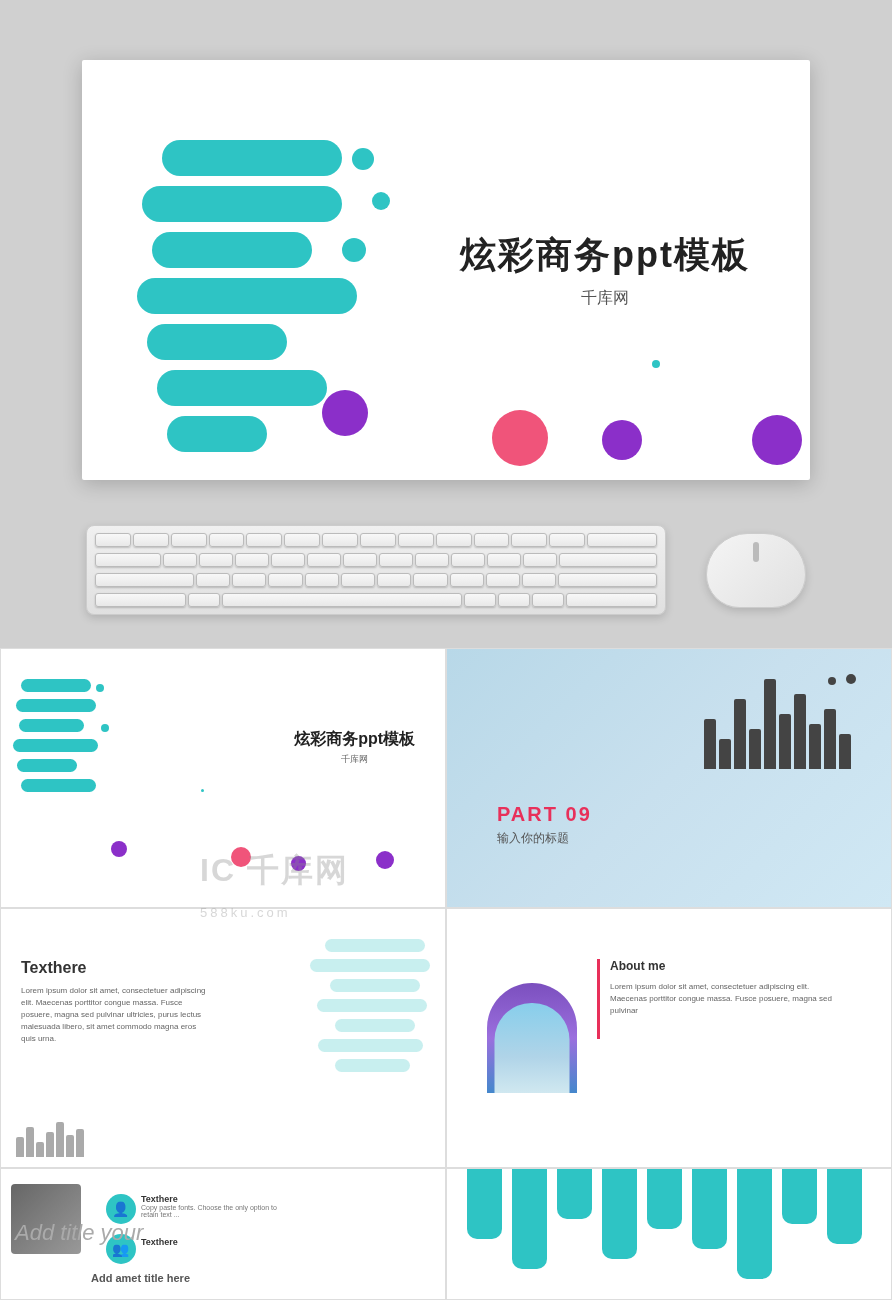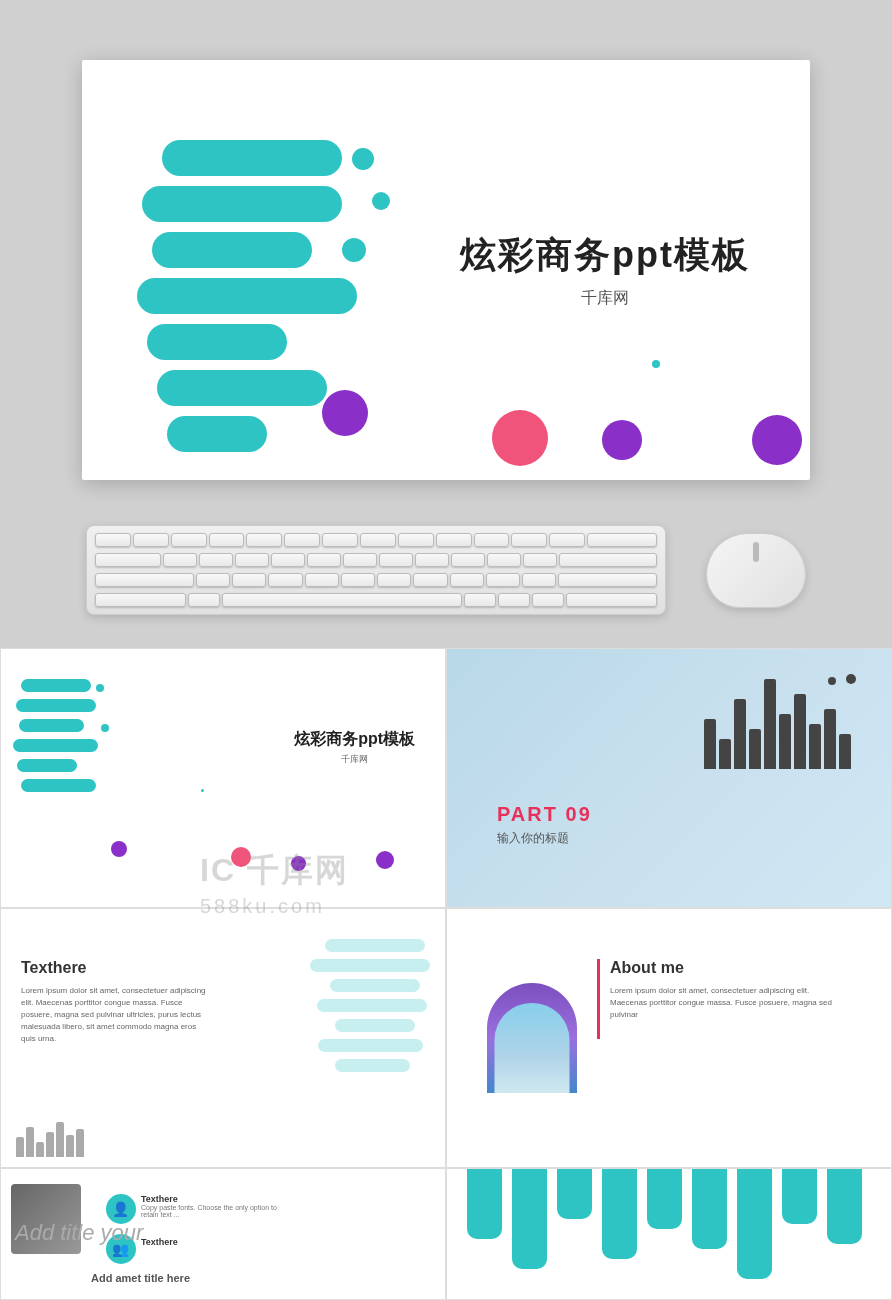--- a/index.html
+++ b/index.html
@@ -294,21 +294,21 @@
       <div class="key"></div>
       <div class="key"></div>
       <div class="key wider"></div>
     </div>
   </div>
   <div class="mouse"></div>
 </div>
 
 <div style="position:absolute;top:849px;left:200px;z-index:200;pointer-events:none;">
   <div style="font-size:32px;color:rgba(140,140,140,0.35);font-weight:bold;letter-spacing:2px;">IC 千库网</div>
-  <div style="font-size:20px;color:rgba(140,140,140,0.35);letter-spacing:3px;margin-top:2px;">588ku.com</div>
+  <div style="font-size:13px;color:rgba(140,140,140,0.35);letter-spacing:3px;margin-top:12px;">588ku.com</div>
 </div>
 
 <div class="thumbnails-grid">
 
   <div class="thumb thumb1" style="position:relative;overflow:hidden;">
 
     <div style="position:absolute;top:30px;left:20px;width:70px;height:13px;background:#2EC4C4;border-radius:8px;"></div>
     <div style="position:absolute;top:50px;left:15px;width:80px;height:13px;background:#2EC4C4;border-radius:8px;"></div>
     <div style="position:absolute;top:70px;left:18px;width:65px;height:13px;background:#2EC4C4;border-radius:8px;"></div>
     <div style="position:absolute;top:90px;left:12px;width:85px;height:13px;background:#2EC4C4;border-radius:8px;"></div>
@@ -384,21 +384,21 @@
 
     <div class="arch">
       <div class="arch-inner"></div>
     </div>
 
     <div style="position:absolute;left:150px;top:50px;max-width:250px;">
 
       <div style="display:flex;gap:10px;align-items:flex-start;">
         <div style="width:3px;height:80px;background:#E8305A;flex-shrink:0;"></div>
         <div>
-          <div style="font-size:16px;font-weight:bold;color:#333;margin-bottom:8px;">About me</div>
+          <div style="font-size:12px;font-weight:bold;color:#333;margin-bottom:8px;">About me</div>
           <div style="font-size:8px;color:#666;line-height:1.5;">Lorem ipsum dolor sit amet, consectetuer adipiscing elit. Maecenas porttitor congue massa. Fusce posuere, magna sed pulvinar</div>
         </div>
       </div>
     </div>
   </div>
 
 </div>
 
 <div class="bottom-row">
 

